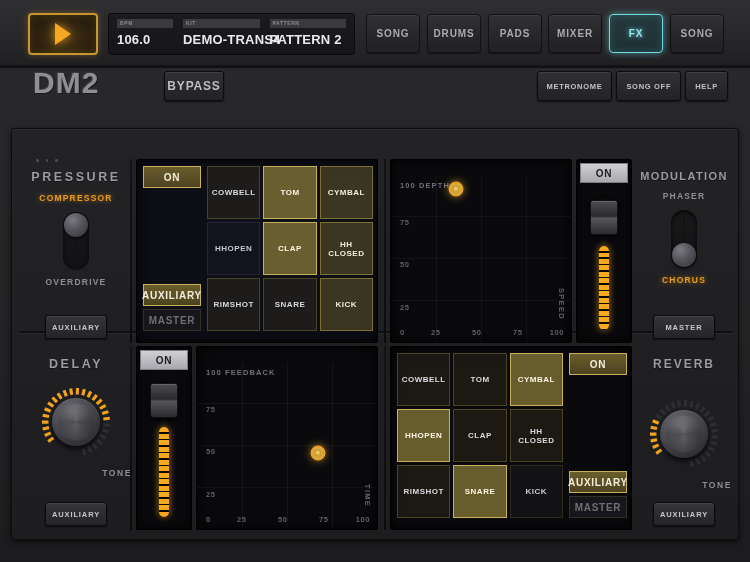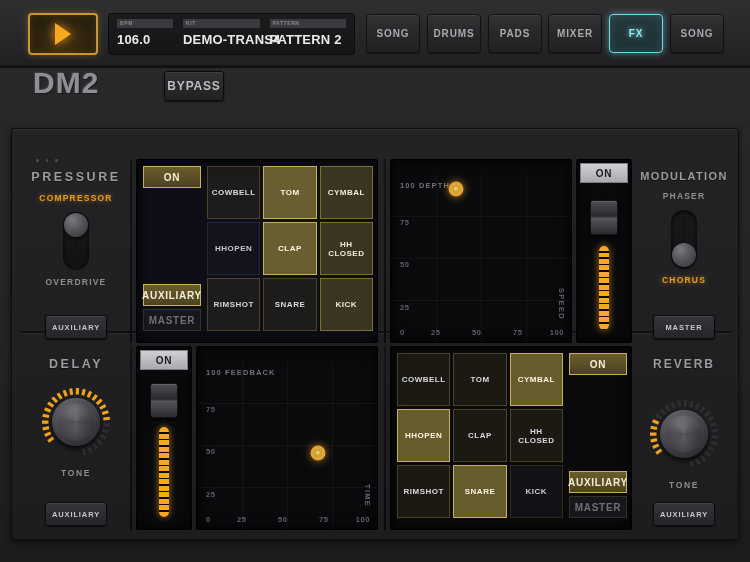--- a/index.html
+++ b/index.html
@@ -176,21 +176,21 @@
     border-radius: 50%;
     background:
       radial-gradient(circle at 38% 28%, #6b6b71 0%, #4e4e54 38%, #36363b 66%, #242428 100%);
     box-shadow: 0 3px 5px rgba(0,0,0,.75), inset 0 1px 1px rgba(255,255,255,.12);
   }
   .knob-body:after{
     content:""; position:absolute; inset:6px; border-radius:50%;
     background: conic-gradient(from 0deg, rgba(255,255,255,.07), rgba(0,0,0,.12), rgba(255,255,255,.06), rgba(0,0,0,.13), rgba(255,255,255,.07));
   }
   .knob-label {
-    text-align: center; font-size: 8.5px; font-weight: bold;
+    text-align: right; font-size: 8.5px; font-weight: bold;
     letter-spacing: 1.6px; color: #8d8d92; margin-top: 9px;
   }
 
   .mod-btn {
     position: absolute; bottom: 10px; left: 50%; transform: translateX(-50%);
     width: 62px; height: 24px; border-radius: 3px;
     border: 1px solid #0b0b0d;
     background: linear-gradient(180deg, #35353a, #242428);
     color: #c6c6cb; font-size: 7.5px; font-weight: bold; letter-spacing: .9px;
     display: flex; align-items: center; justify-content: center;
@@ -329,20 +329,25 @@
     <div class="navgroup g2">
       <div class="nav-btn">MIXER</div>
       <div class="nav-btn active">FX</div>
       <div class="nav-btn">SONG</div>
     </div>
   </div>
 
   <div class="brandrow">
     <div class="logo">DM2</div>
     <div class="bypass">BYPASS</div>
+    <div class="rightbtns">
+      <div class="sm-btn">METRONOME</div>
+      <div class="sm-btn">SONG OFF</div>
+      <div class="sm-btn">HELP</div>
+    </div>
   </div>
 
   <div class="rack">
     <div class="rack-div"></div>
 
     <div class="rack-row top">
 
       <div class="mod mod-left">
         <div class="screws">
           <div class="screw"></div>

